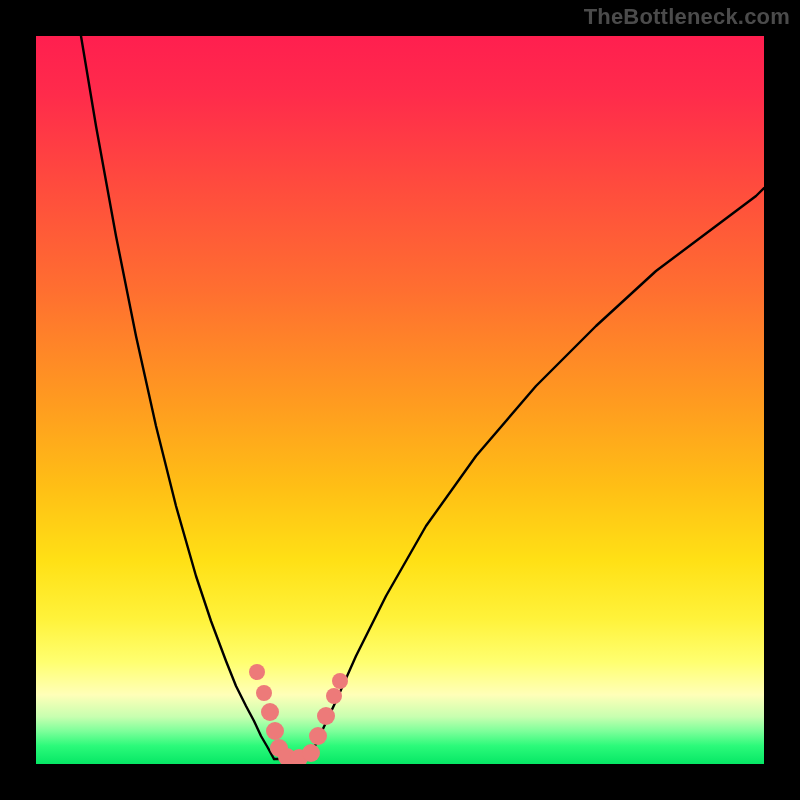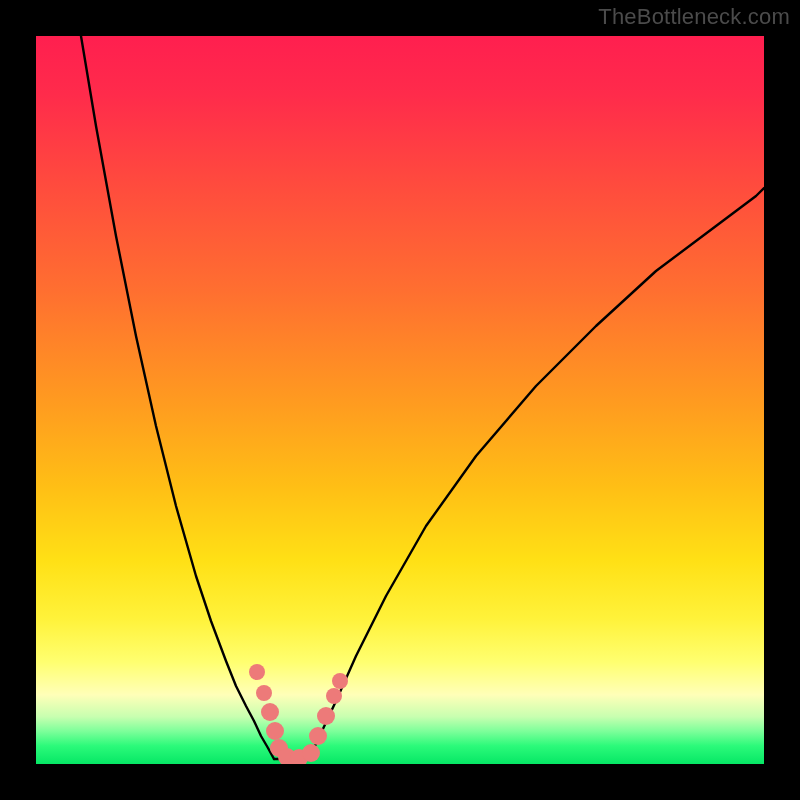--- a/index.html
+++ b/index.html
@@ -29,21 +29,21 @@
     position: absolute;
     left: 0; top: 0; right: 0; bottom: 0;
   }
   .watermark {
     position: absolute;
     top: 4px;
     right: 10px;
     color: #4b4b4b;
     font-size: 22px;
     letter-spacing: 0.2px;
-    font-weight: 400;
+    font-weight: 700;
   }
   svg.curve {
     position: absolute;
     left: 0; top: 0;
     width: 728px;
     height: 728px;
     overflow: visible;
   }
 </style>
 </head>

